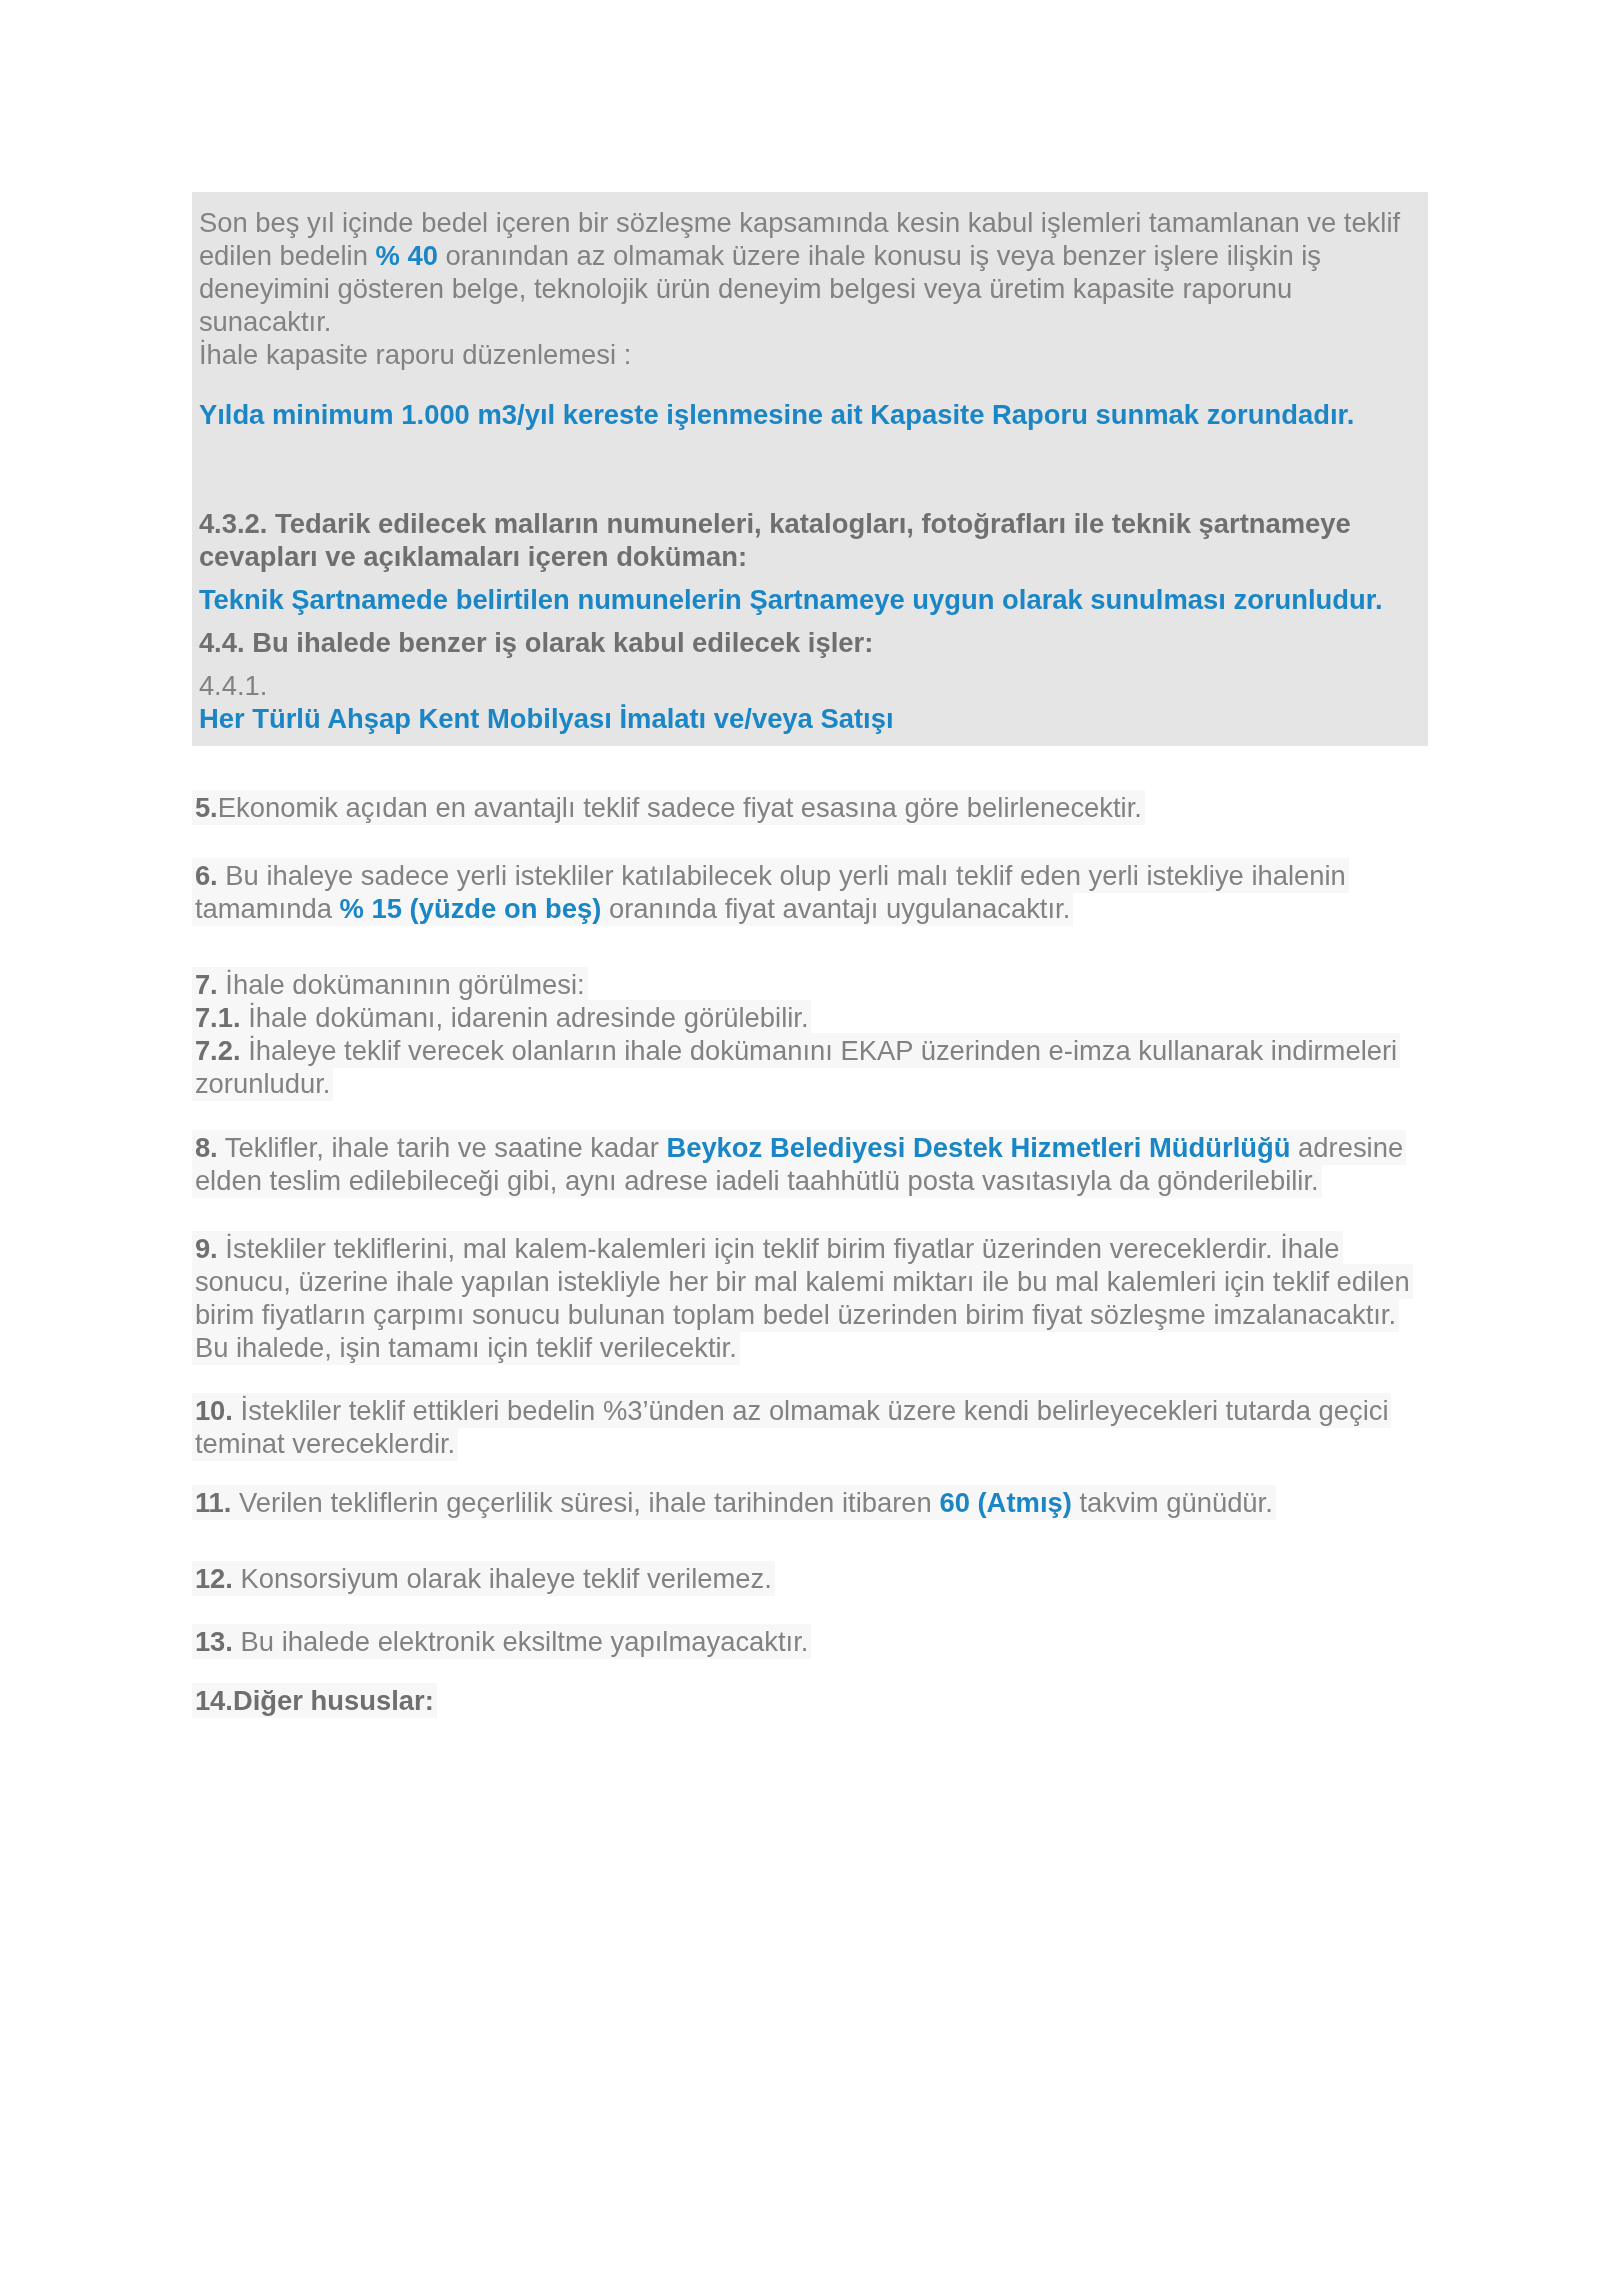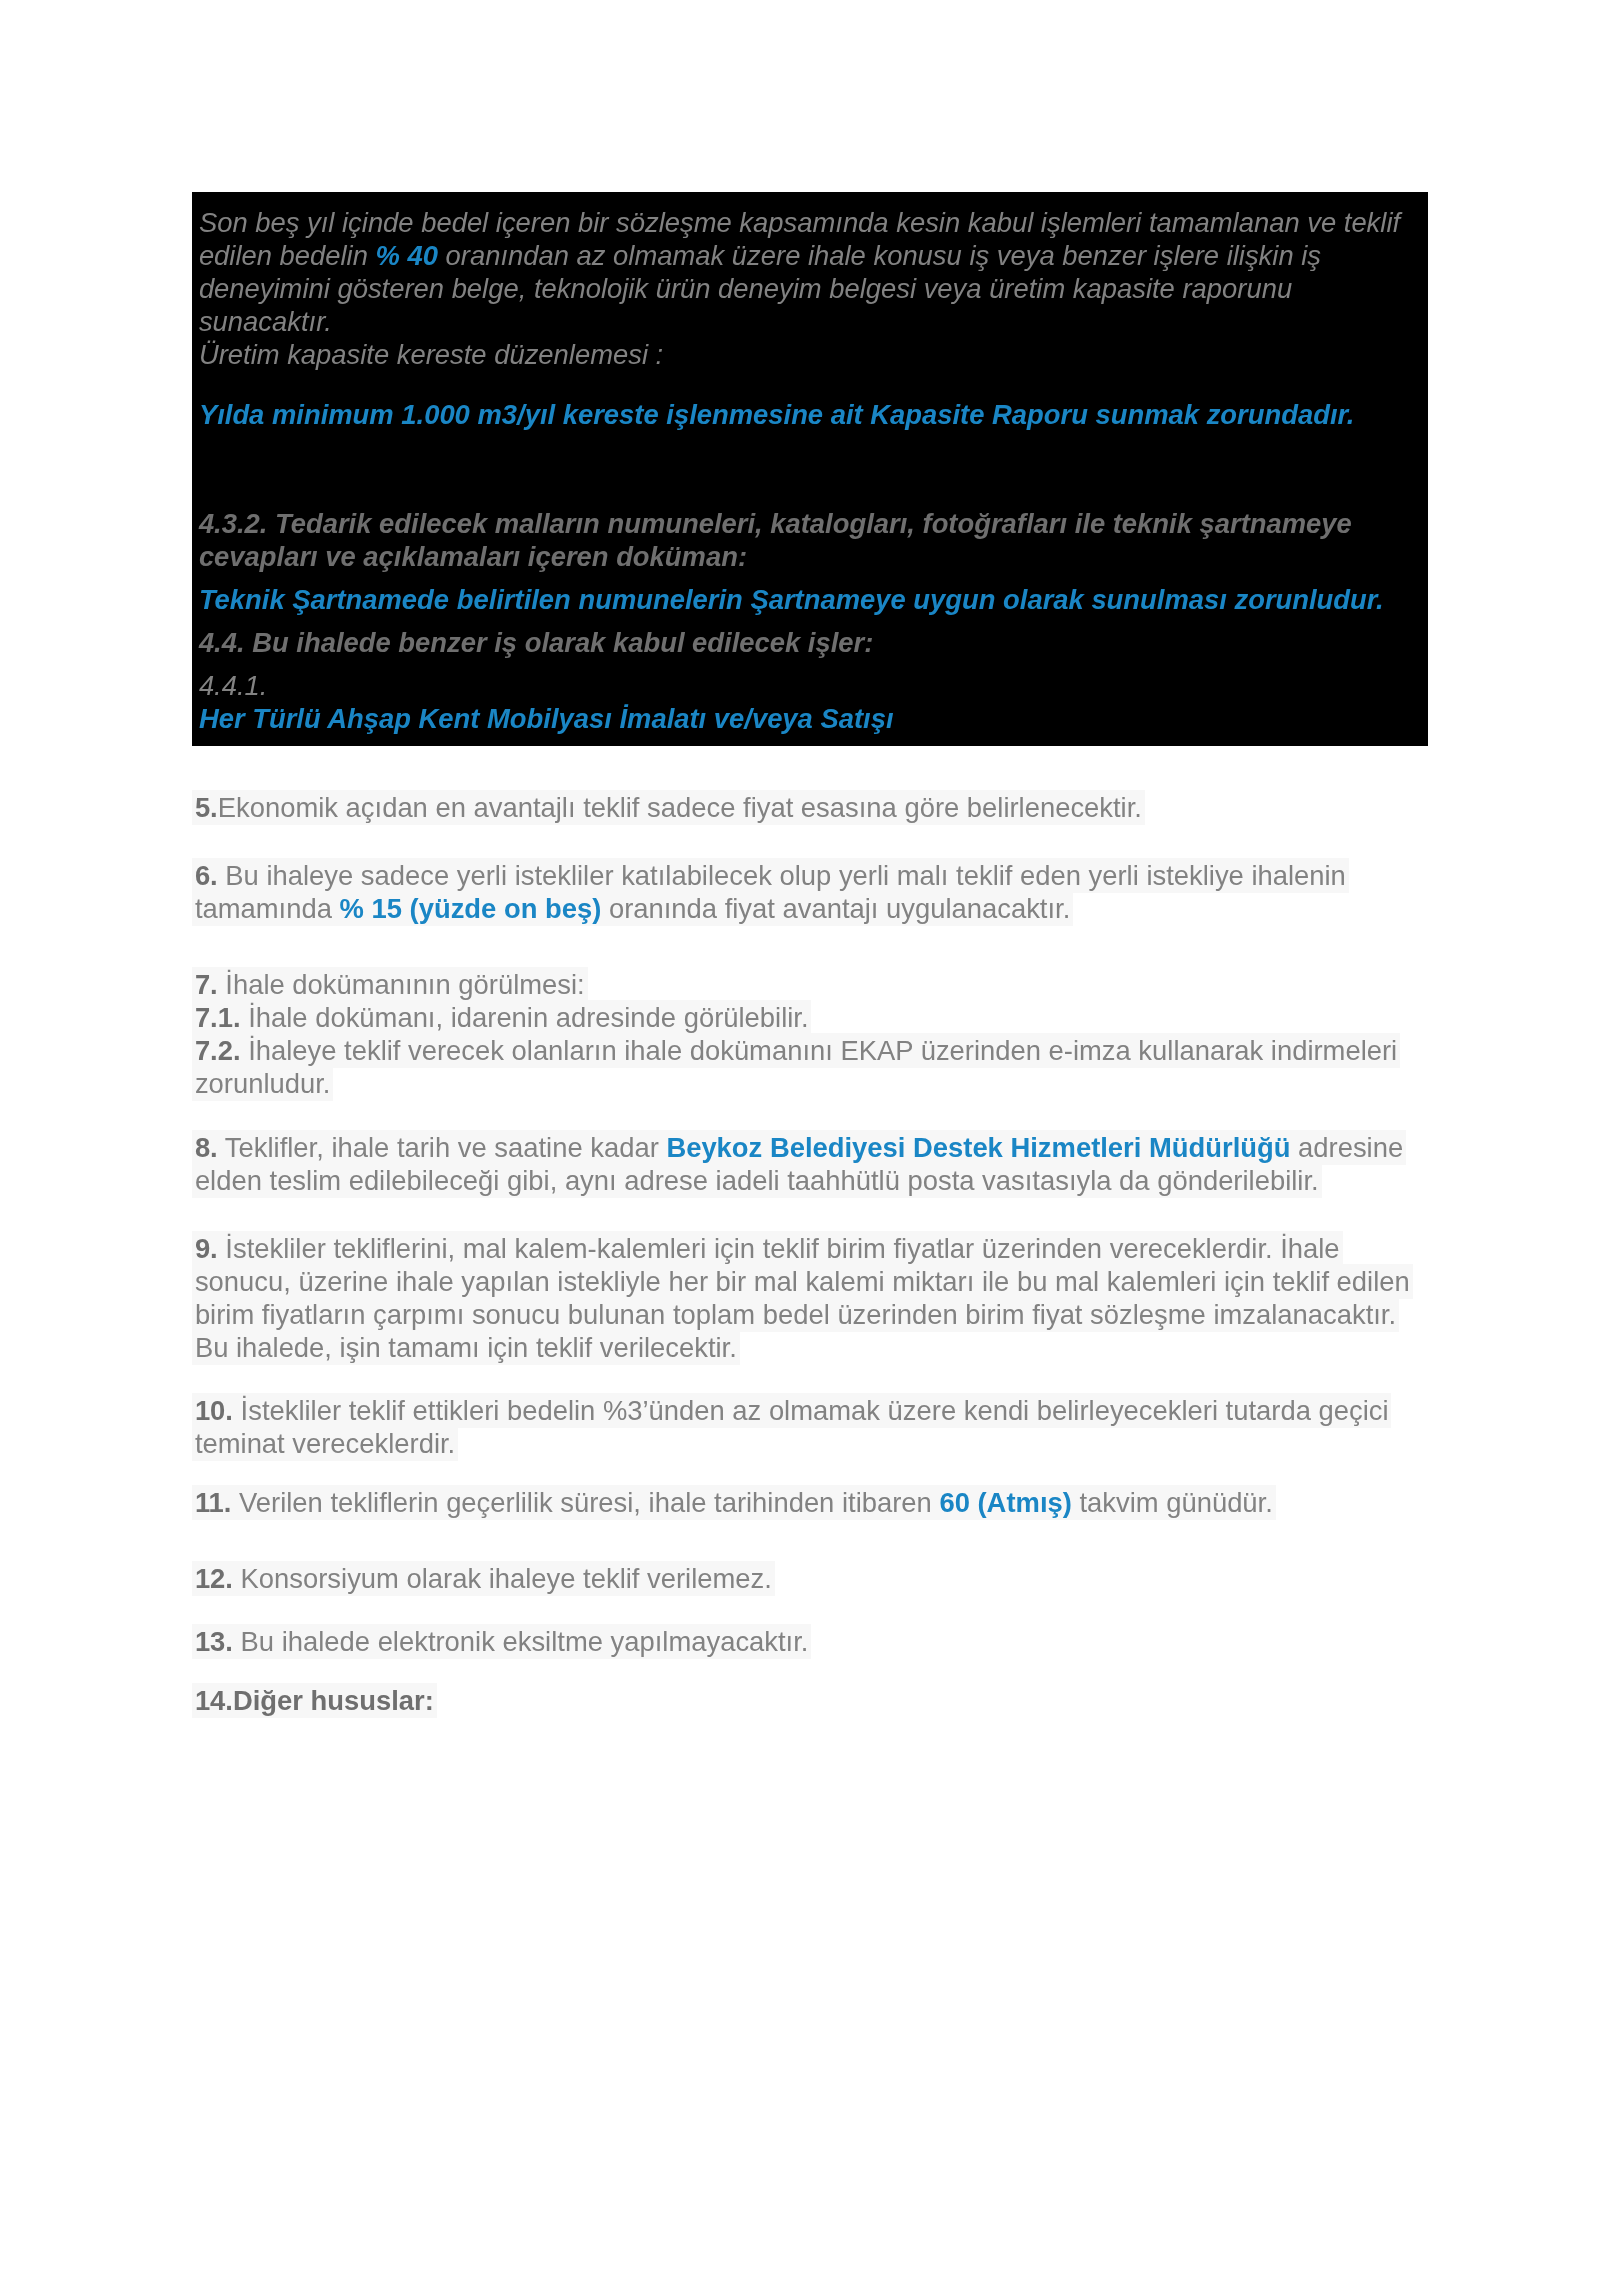--- a/index.html
+++ b/index.html
@@ -12,23 +12,22 @@
   .doc {
     position:absolute;
     left:192px; top:192px;
     width:1236px;
     font-size:27.4px;
     line-height:33px;
     color:#828282;
   }
   
   .panel {
-    background:#000000;
+    background:#e5e5e5;
     padding:13.7px 7.8px 11.8px 6.9px;
-    font-style:italic;
   }
   .blue { color:#1a86c5; font-weight:700; }
   .boldgray { font-weight:700; color:#6f6f6f; }
   b.num { font-weight:700; color:#6f6f6f; }
 
   .mt-cap  { margin-top:27.4px; }
   .mt-432  { margin-top:76px; }
   .mt-note { margin-top:9.8px; }
   .mt-44   { margin-top:9.8px; }
   .mt-441  { margin-top:10px; }
@@ -54,21 +53,21 @@
   .m26 { margin-top:25.5px; }
 </style>
 </head>
 <body>
 
 <div class="doc">
 
   <section class="panel">
     <div>
       <span>Son beş yıl içinde bedel içeren bir sözleşme kapsamında kesin kabul işlemleri tamamlanan ve teklif edilen bedelin </span><span class="blue">% 40</span><span> oranından az olmamak üzere ihale konusu iş veya benzer işlere ilişkin iş deneyimini gösteren belge, teknolojik ürün deneyim belgesi veya üretim kapasite raporunu sunacaktır.</span>
-      <div>Üretim kapasite kereste düzenlemesi :</div>
+      <div>İhale kapasite raporu düzenlemesi :</div>
     </div>
 
     <div class="blue mt-cap">Yılda minimum 1.000 m3/yıl kereste işlenmesine ait Kapasite Raporu sunmak zorundadır.</div>
 
     <div class="boldgray mt-432">4.3.2. Tedarik edilecek malların numuneleri, katalogları, fotoğrafları ile teknik şartnameye cevapları ve açıklamaları içeren doküman:</div>
 
     <div class="blue mt-note">Teknik Şartnamede belirtilen numunelerin Şartnameye uygun olarak sunulması zorunludur.</div>
 
     <div class="boldgray mt-44">4.4. Bu ihalede benzer iş olarak kabul edilecek işler:</div>
 

